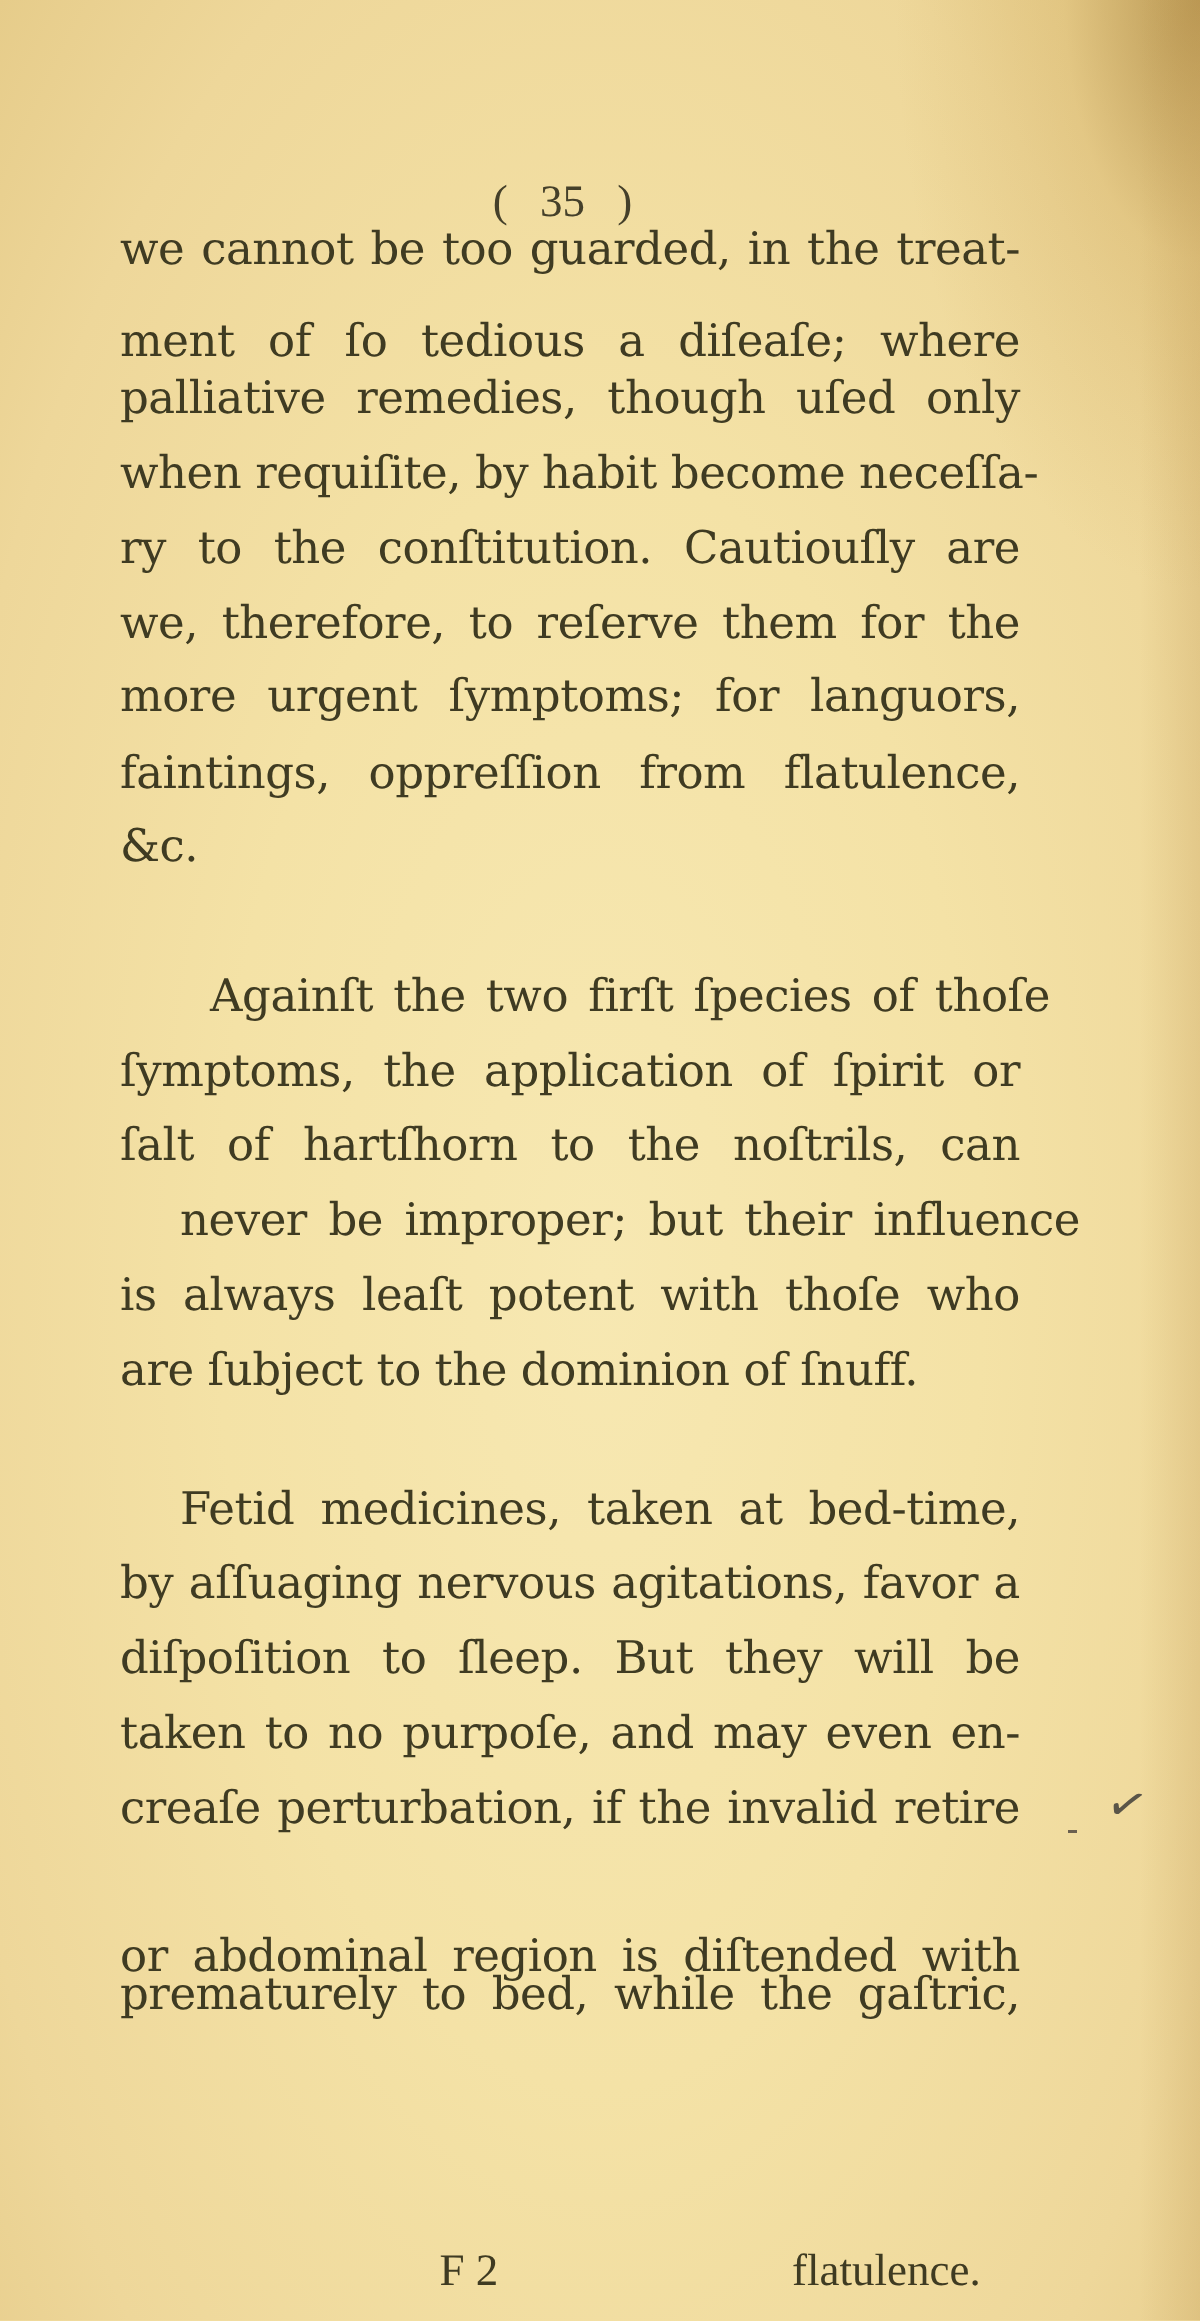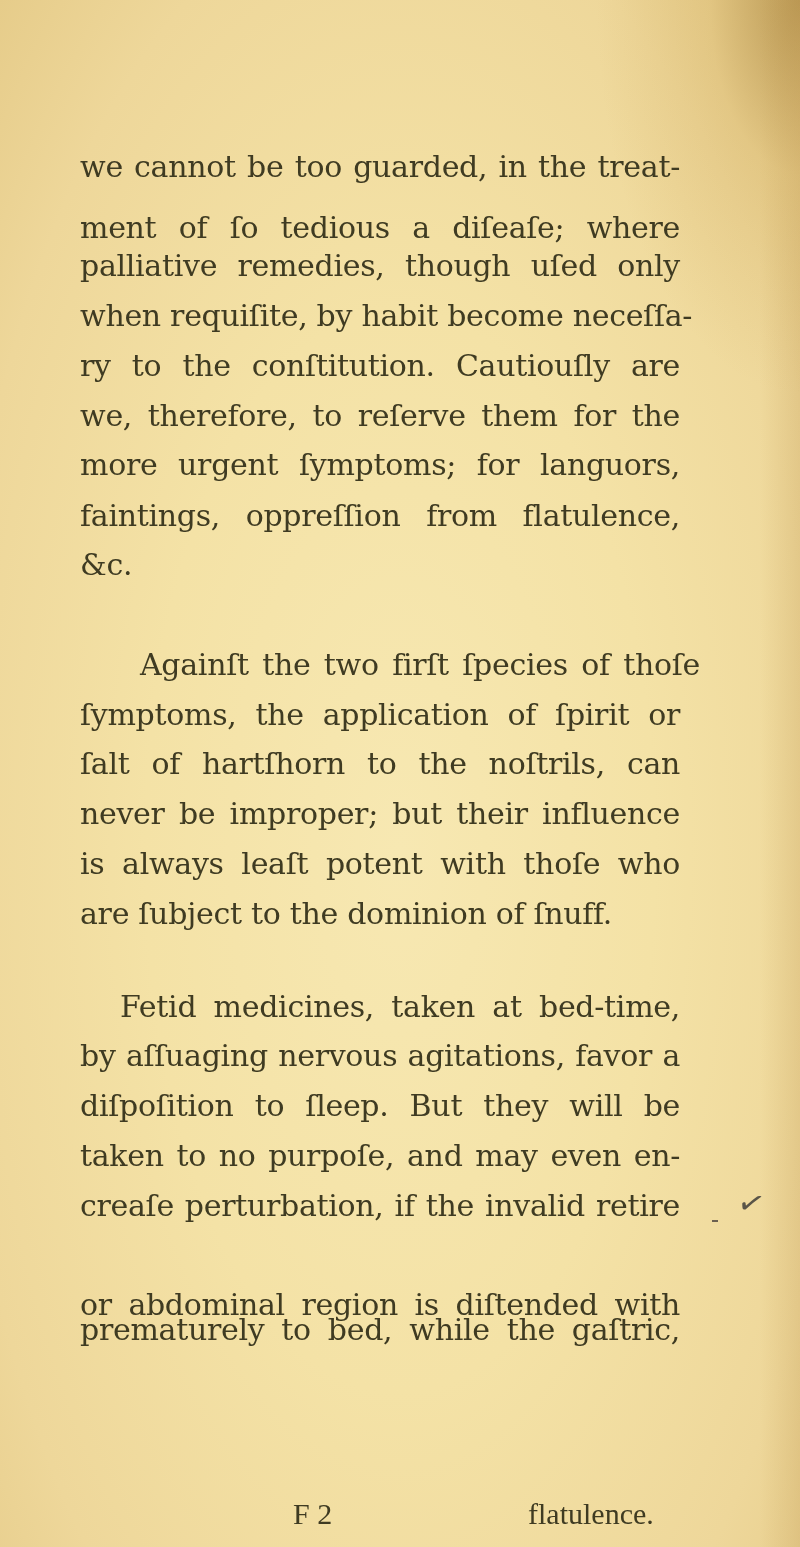--- a/index.html
+++ b/index.html
@@ -56,37 +56,38 @@
     position: absolute; left: 712px; top: 1220px;
     width: 6px; height: 2px; background: #6b6050;
   }
 </style>
 </head>
 <body>
 
 <div class="page">
   <div class="edge-right"></div>
 
+  <div class="page-num">( 35 )</div>
 
   <div class="text-block">
 
     <div class="line" style="top: 146.8px;">we cannot be too guarded, in the treat-</div>
     <div class="line" style="top: 196.4px; margin-top: 12px;">ment of ſo tedious a diſeaſe; where</div>
     <div class="line" style="top: 246px;">palliative remedies, though uſed only</div>
     <div class="line" style="top: 296.4px;">when requiſite, by habit become neceſſa-</div>
     <div class="line" style="top: 346px;">ry to the conſtitution. Cautiouſly are</div>
     <div class="line" style="top: 395.6px;">we, therefore, to reſerve them for the</div>
     <div class="line" style="top: 445.2px;">more urgent ſymptoms; for languors,</div>
     <div class="line" style="top: 495.6px;">faintings, oppreſſion from flatulence,</div>
     <div class="line last" style="top: 545.2px;">&amp;c.</div>
 
     <div class="line indent" style="top: 645.2px; margin-left: 20px;">Againſt the two firſt ſpecies of thoſe</div>
     <div class="line" style="top: 694.8px;">ſymptoms, the application of ſpirit or</div>
     <div class="line" style="top: 744.4px;">ſalt of hartſhorn to the noſtrils, can</div>
-    <div class="line" style="top: 794px;">never be improper; but their influence</div>
+    <div class="line" style="top: 794px; margin-left: 40px;">never be improper; but their influence</div>
     <div class="line" style="top: 844.4px;">is always leaſt potent with thoſe who</div>
     <div class="line last" style="top: 894px;">are ſubject to the dominion of ſnuff.</div>
 
     <div class="line indent" style="top: 986.8px;">Fetid medicines, taken at bed-time,</div>
     <div class="line" style="top: 1036.4px;">by aſſuaging nervous agitations, favor a</div>
     <div class="line" style="top: 1086px;">diſpoſition to ſleep. But they will be</div>
     <div class="line" style="top: 1136.4px;">taken to no purpoſe, and may even en-</div>
     <div class="line" style="top: 1186px;">creaſe perturbation, if the invalid retire</div>
     <div class="line" style="top: 1286px; margin-top: 24px;">prematurely to bed, while the gaſtric,</div>
     <div class="line" style="top: 1285.2px;">or abdominal region is diſtended with</div>

